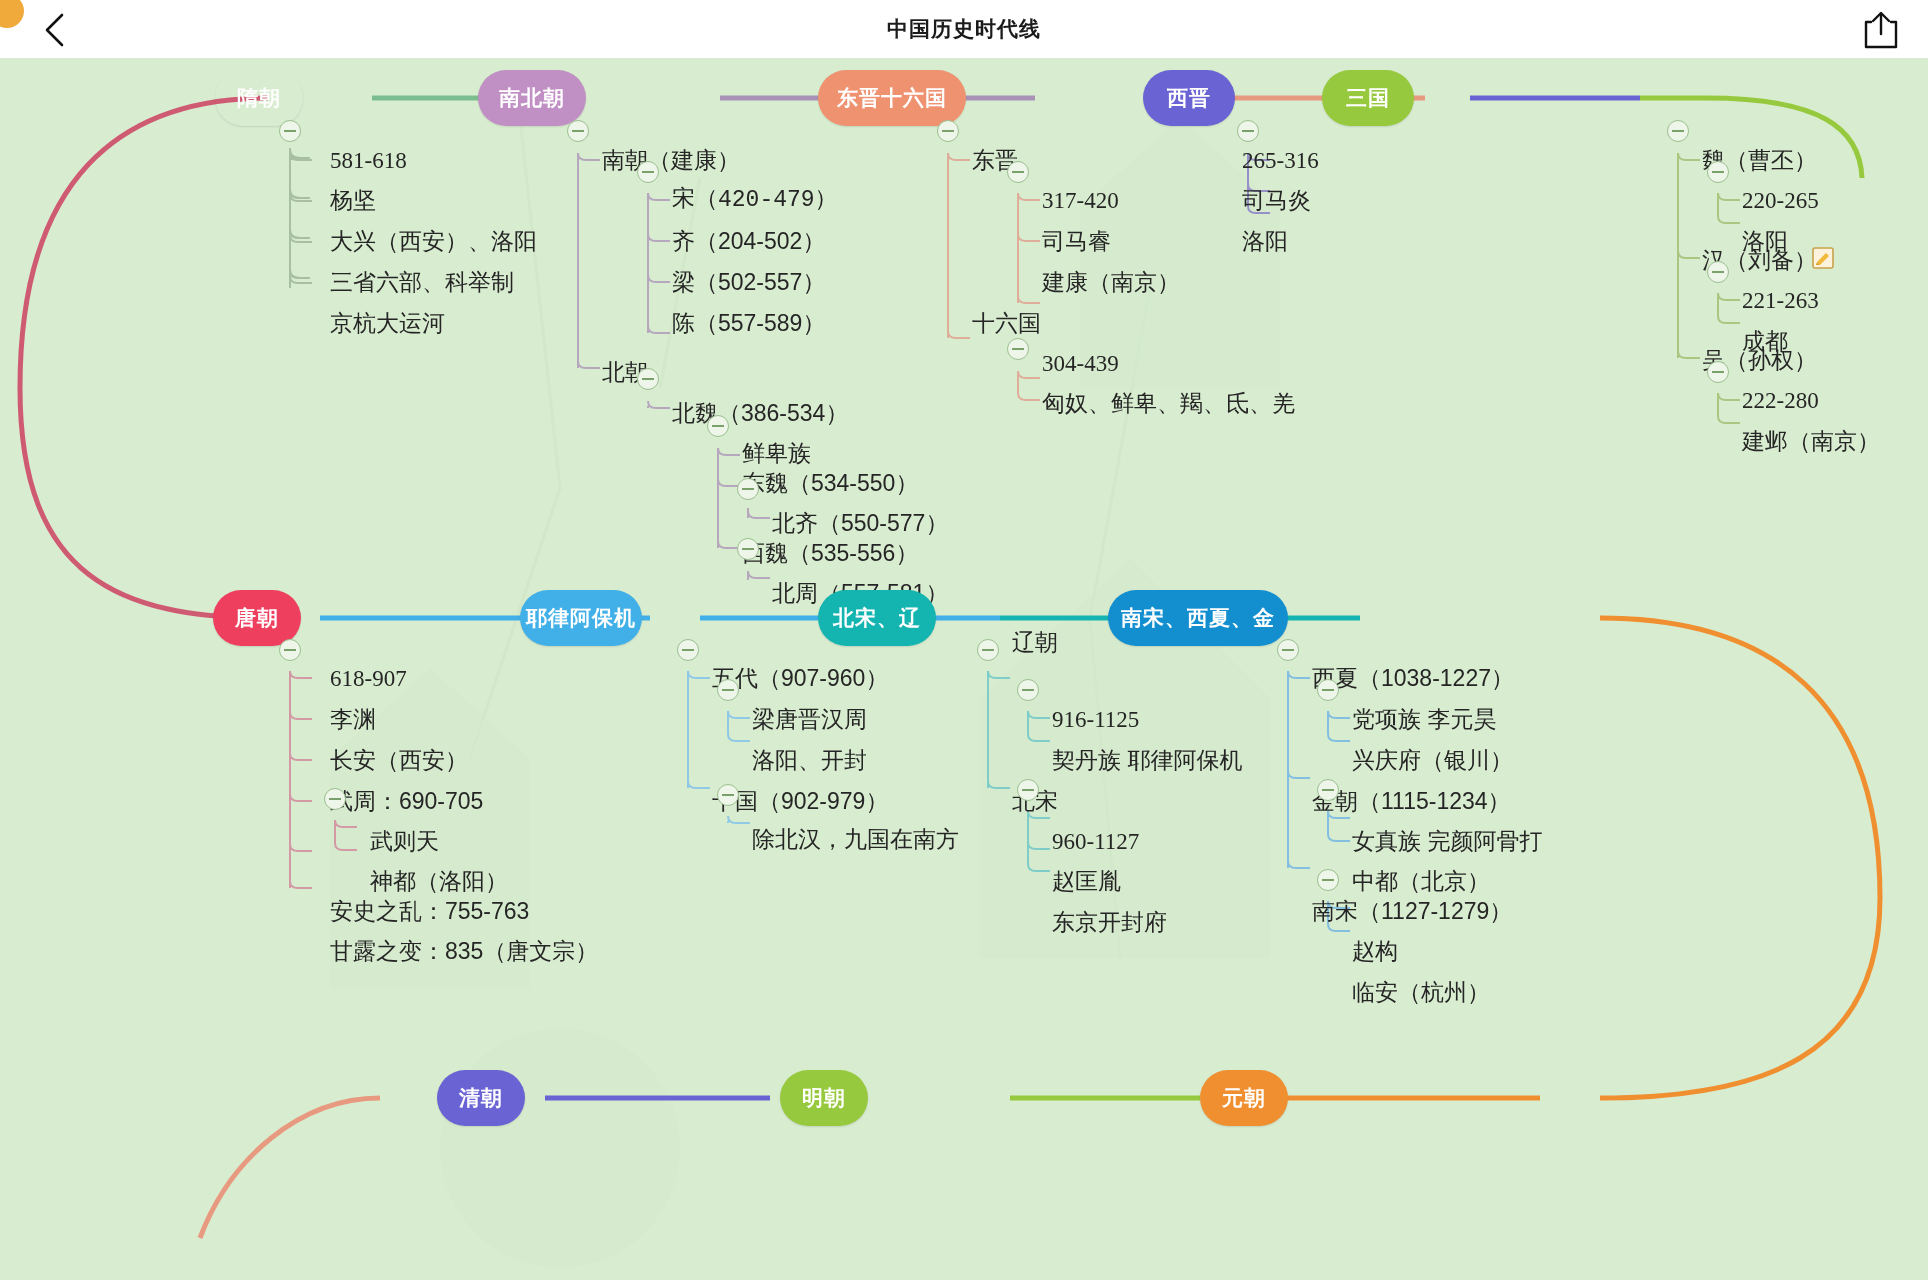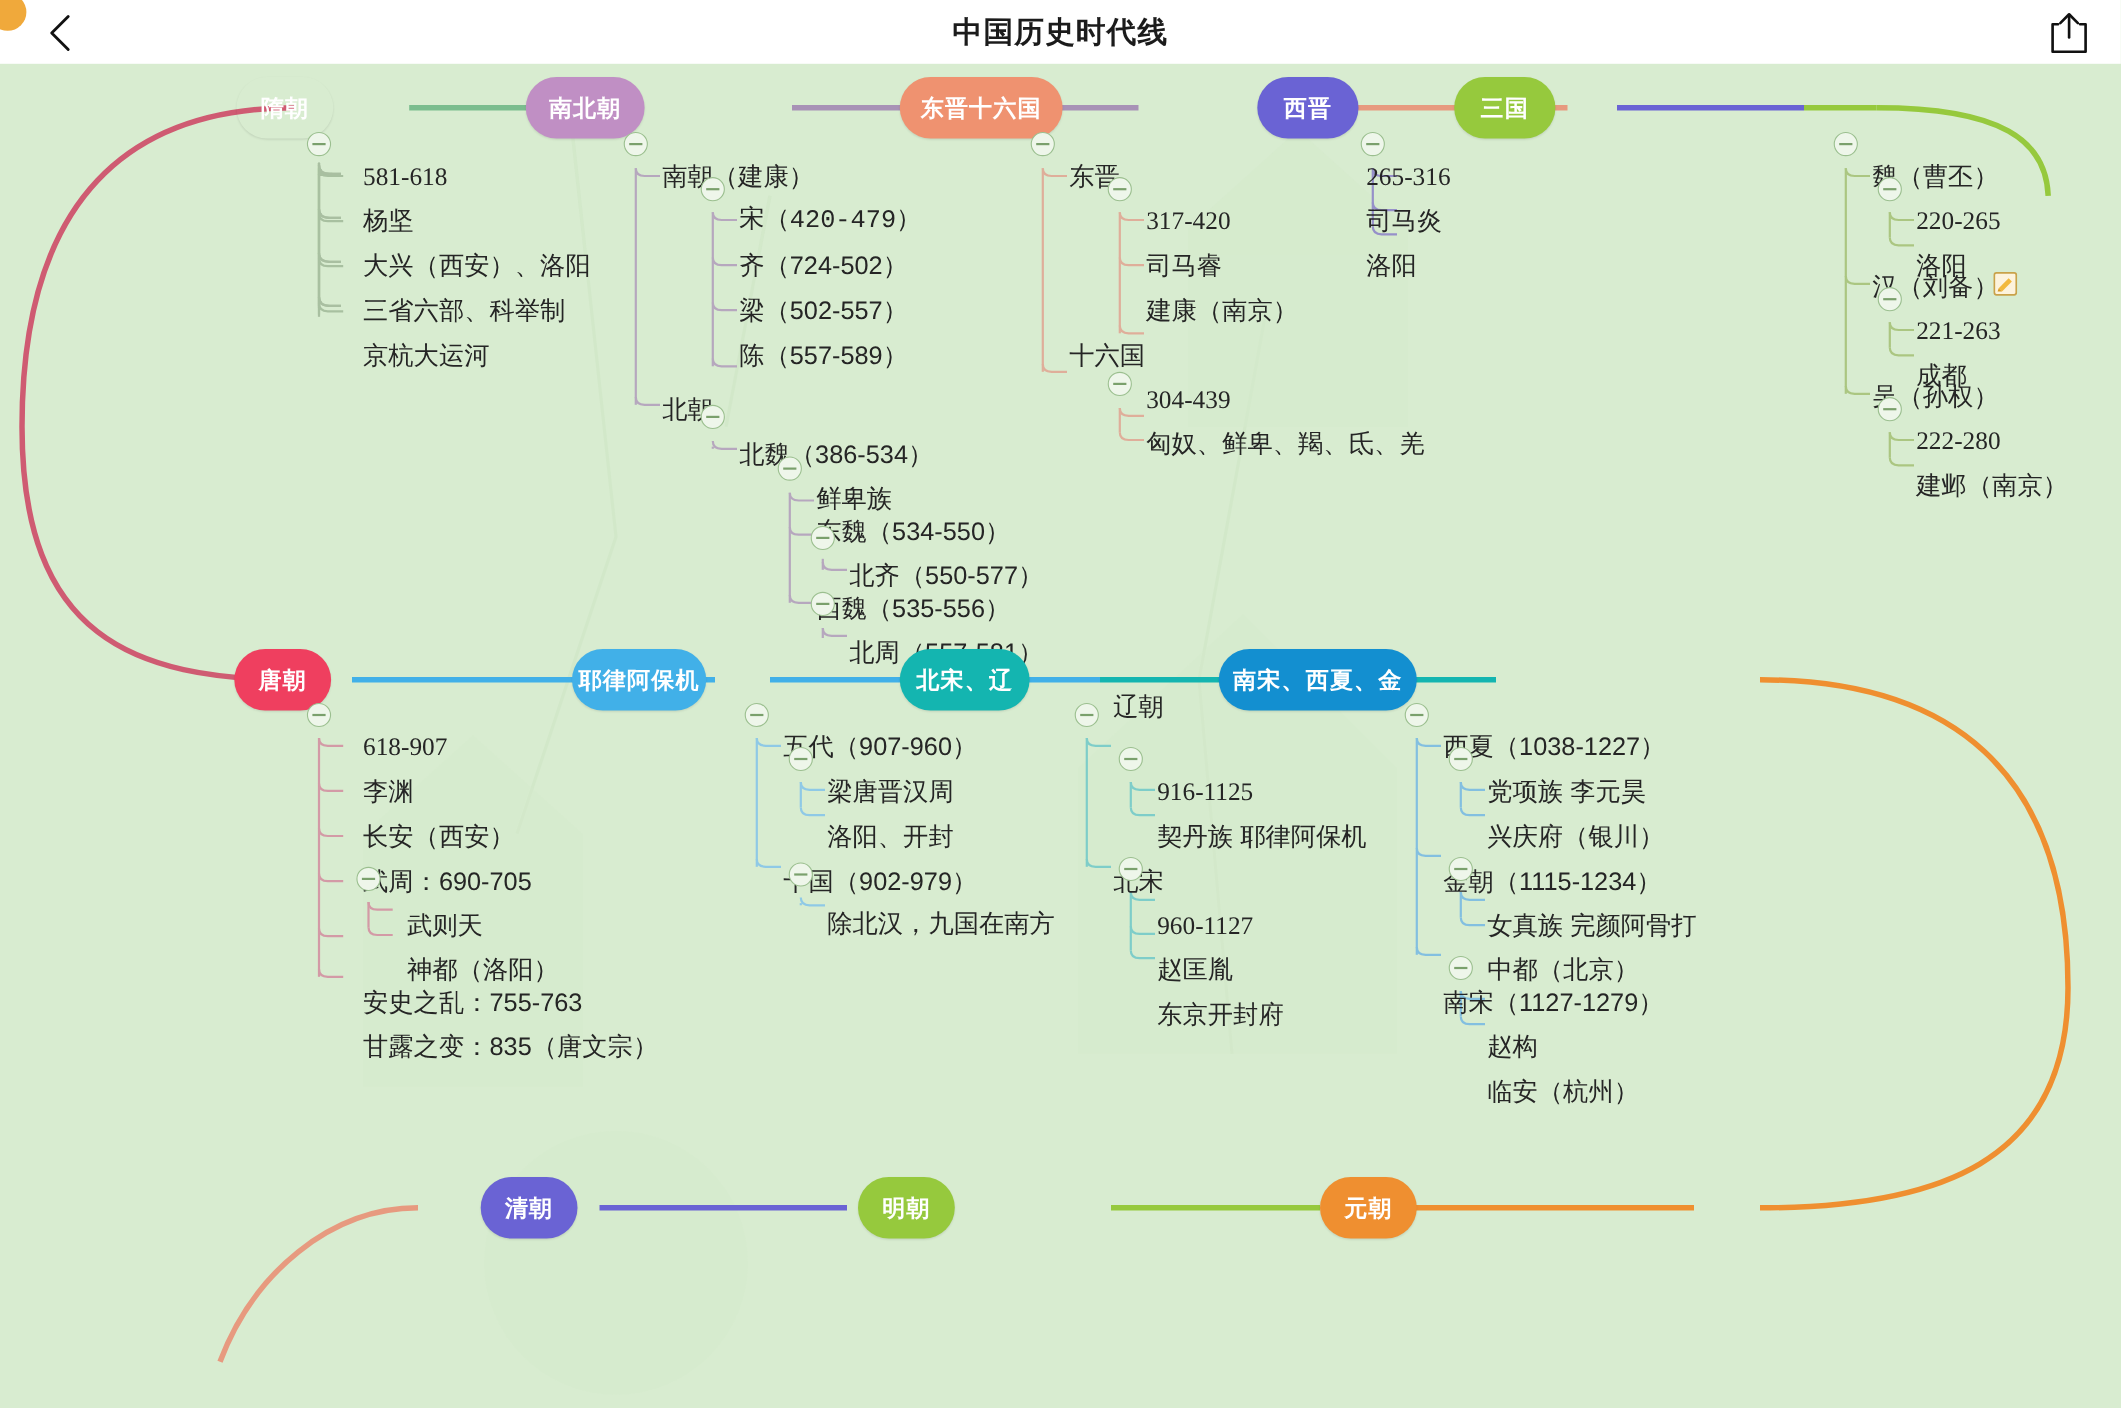--- a/index.html
+++ b/index.html
@@ -10,21 +10,21 @@
   }
 
   
   #topbar{
     position:absolute; left:0; top:0; width:1928px; height:58px;
     background:#ffffff; z-index:40;
   }
   #topbar .title{
     position:absolute; left:0; top:0; width:1928px; height:58px;
     line-height:58px; text-align:center;
-    font-size:27px; font-weight:bold; color:#1b1b1b;
+    font-size:21px; font-weight:bold; color:#1b1b1b;
     letter-spacing:1px;
   }
   #back-chevron{
     position:absolute; left:34px; top:8px; width:44px; height:44px;
     cursor:pointer;
   }
   #share-icon{
     position:absolute; right:26px; top:9px; width:42px; height:42px;
     cursor:pointer;
   }
@@ -381,21 +381,21 @@
   <div class="toggle" style="left:1317px; top:811px;"></div>
 
   <div class="leaf" style="left:330px; top:91px;">581-618</div>
   <div class="leaf cn" style="left:330px; top:131px;">杨坚</div>
   <div class="leaf cn" style="left:330px; top:172px;">大兴（西安）、洛阳</div>
   <div class="leaf cn" style="left:330px; top:213px;">三省六部、科举制</div>
   <div class="leaf cn" style="left:330px; top:254px;">京杭大运河</div>
 
   <div class="leaf cn" style="left:602px; top:91px;">南朝（建康）</div>
   <div class="leaf mix" style="left:672px; top:131px;font-family:Liberation Mono, monospace;">宋（420-479）</div>
-  <div class="leaf mix" style="left:672px; top:172px;">齐（724-502）</div>
+  <div class="leaf mix" style="left:672px; top:172px;">齐（204-502）</div>
   <div class="leaf mix" style="left:672px; top:213px;">梁（502-557）</div>
   <div class="leaf mix" style="left:672px; top:254px;">陈（557-589）</div>
   <div class="leaf cn" style="left:602px; top:303px;">北朝</div>
   <div class="leaf mix" style="left:672px; top:344px;">北魏（386-534）</div>
   <div class="leaf cn" style="left:742px; top:384px;">鲜卑族</div>
   <div class="leaf mix" style="left:742px; top:414px;">东魏（534-550）</div>
   <div class="leaf mix" style="left:772px; top:454px;">北齐（550-577）</div>
   <div class="leaf mix" style="left:742px; top:484px;">西魏（535-556）</div>
   <div class="leaf mix" style="left:772px; top:524px;">北周（557-581）</div>
 

